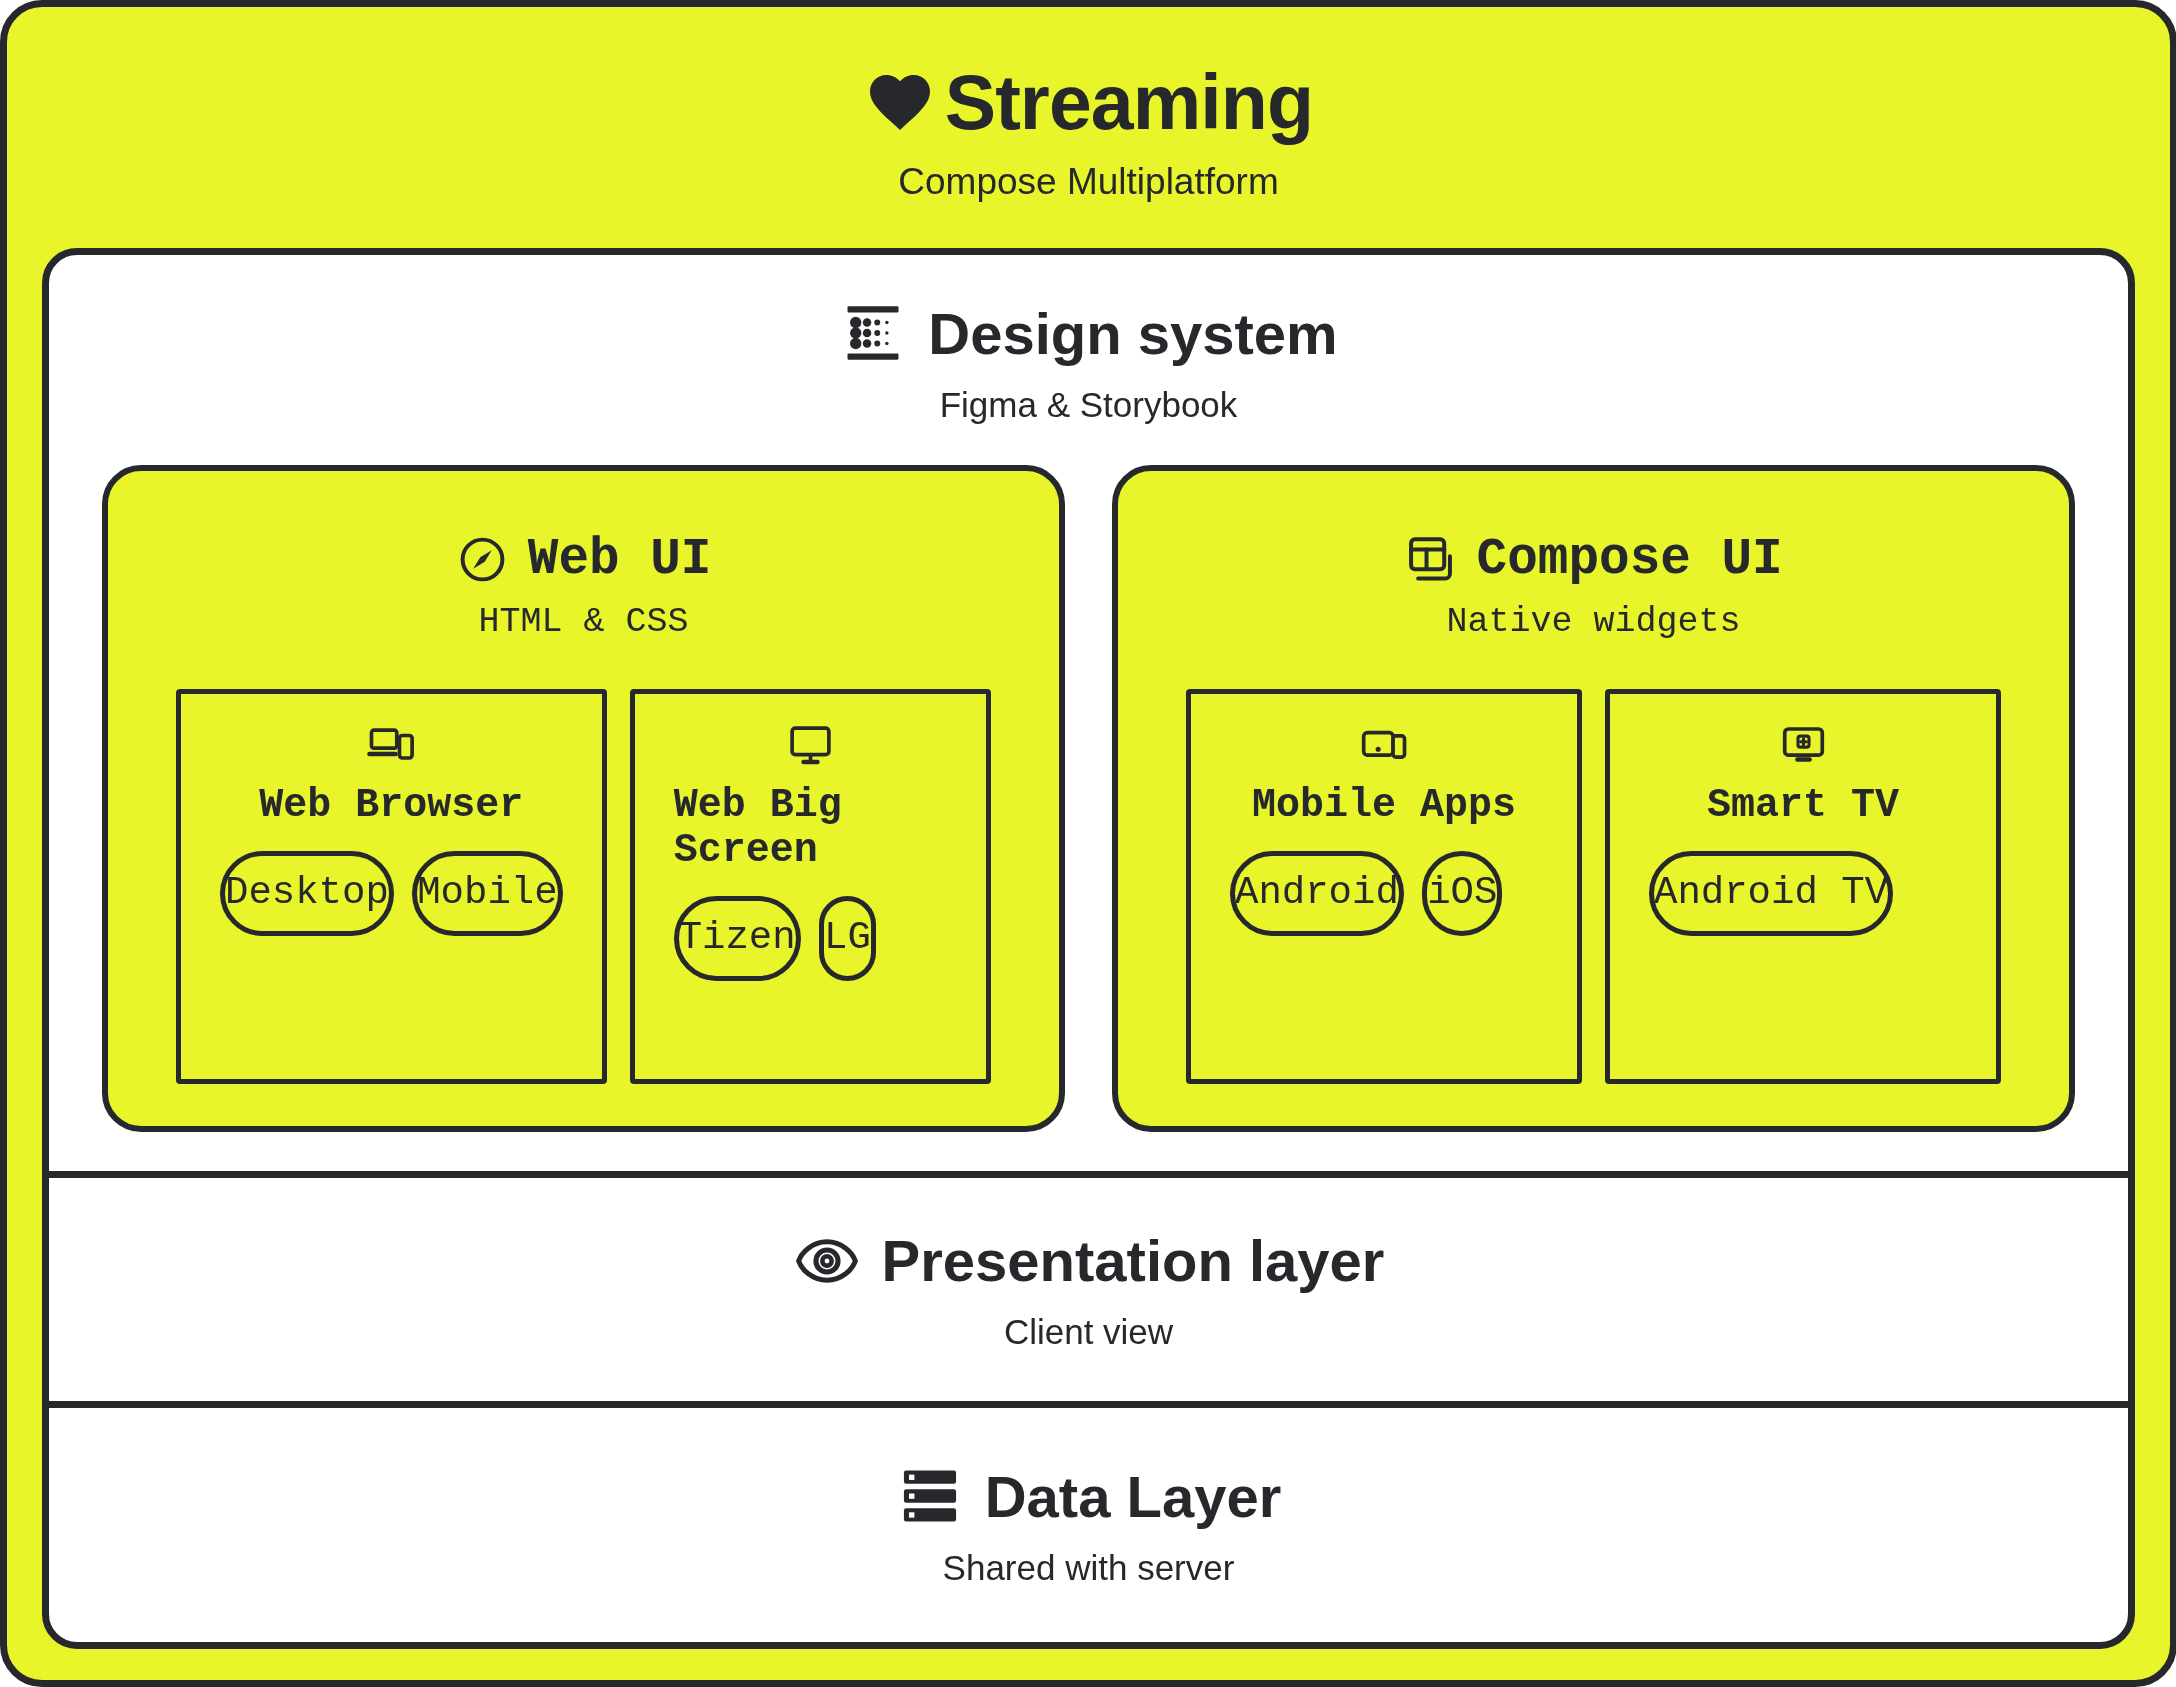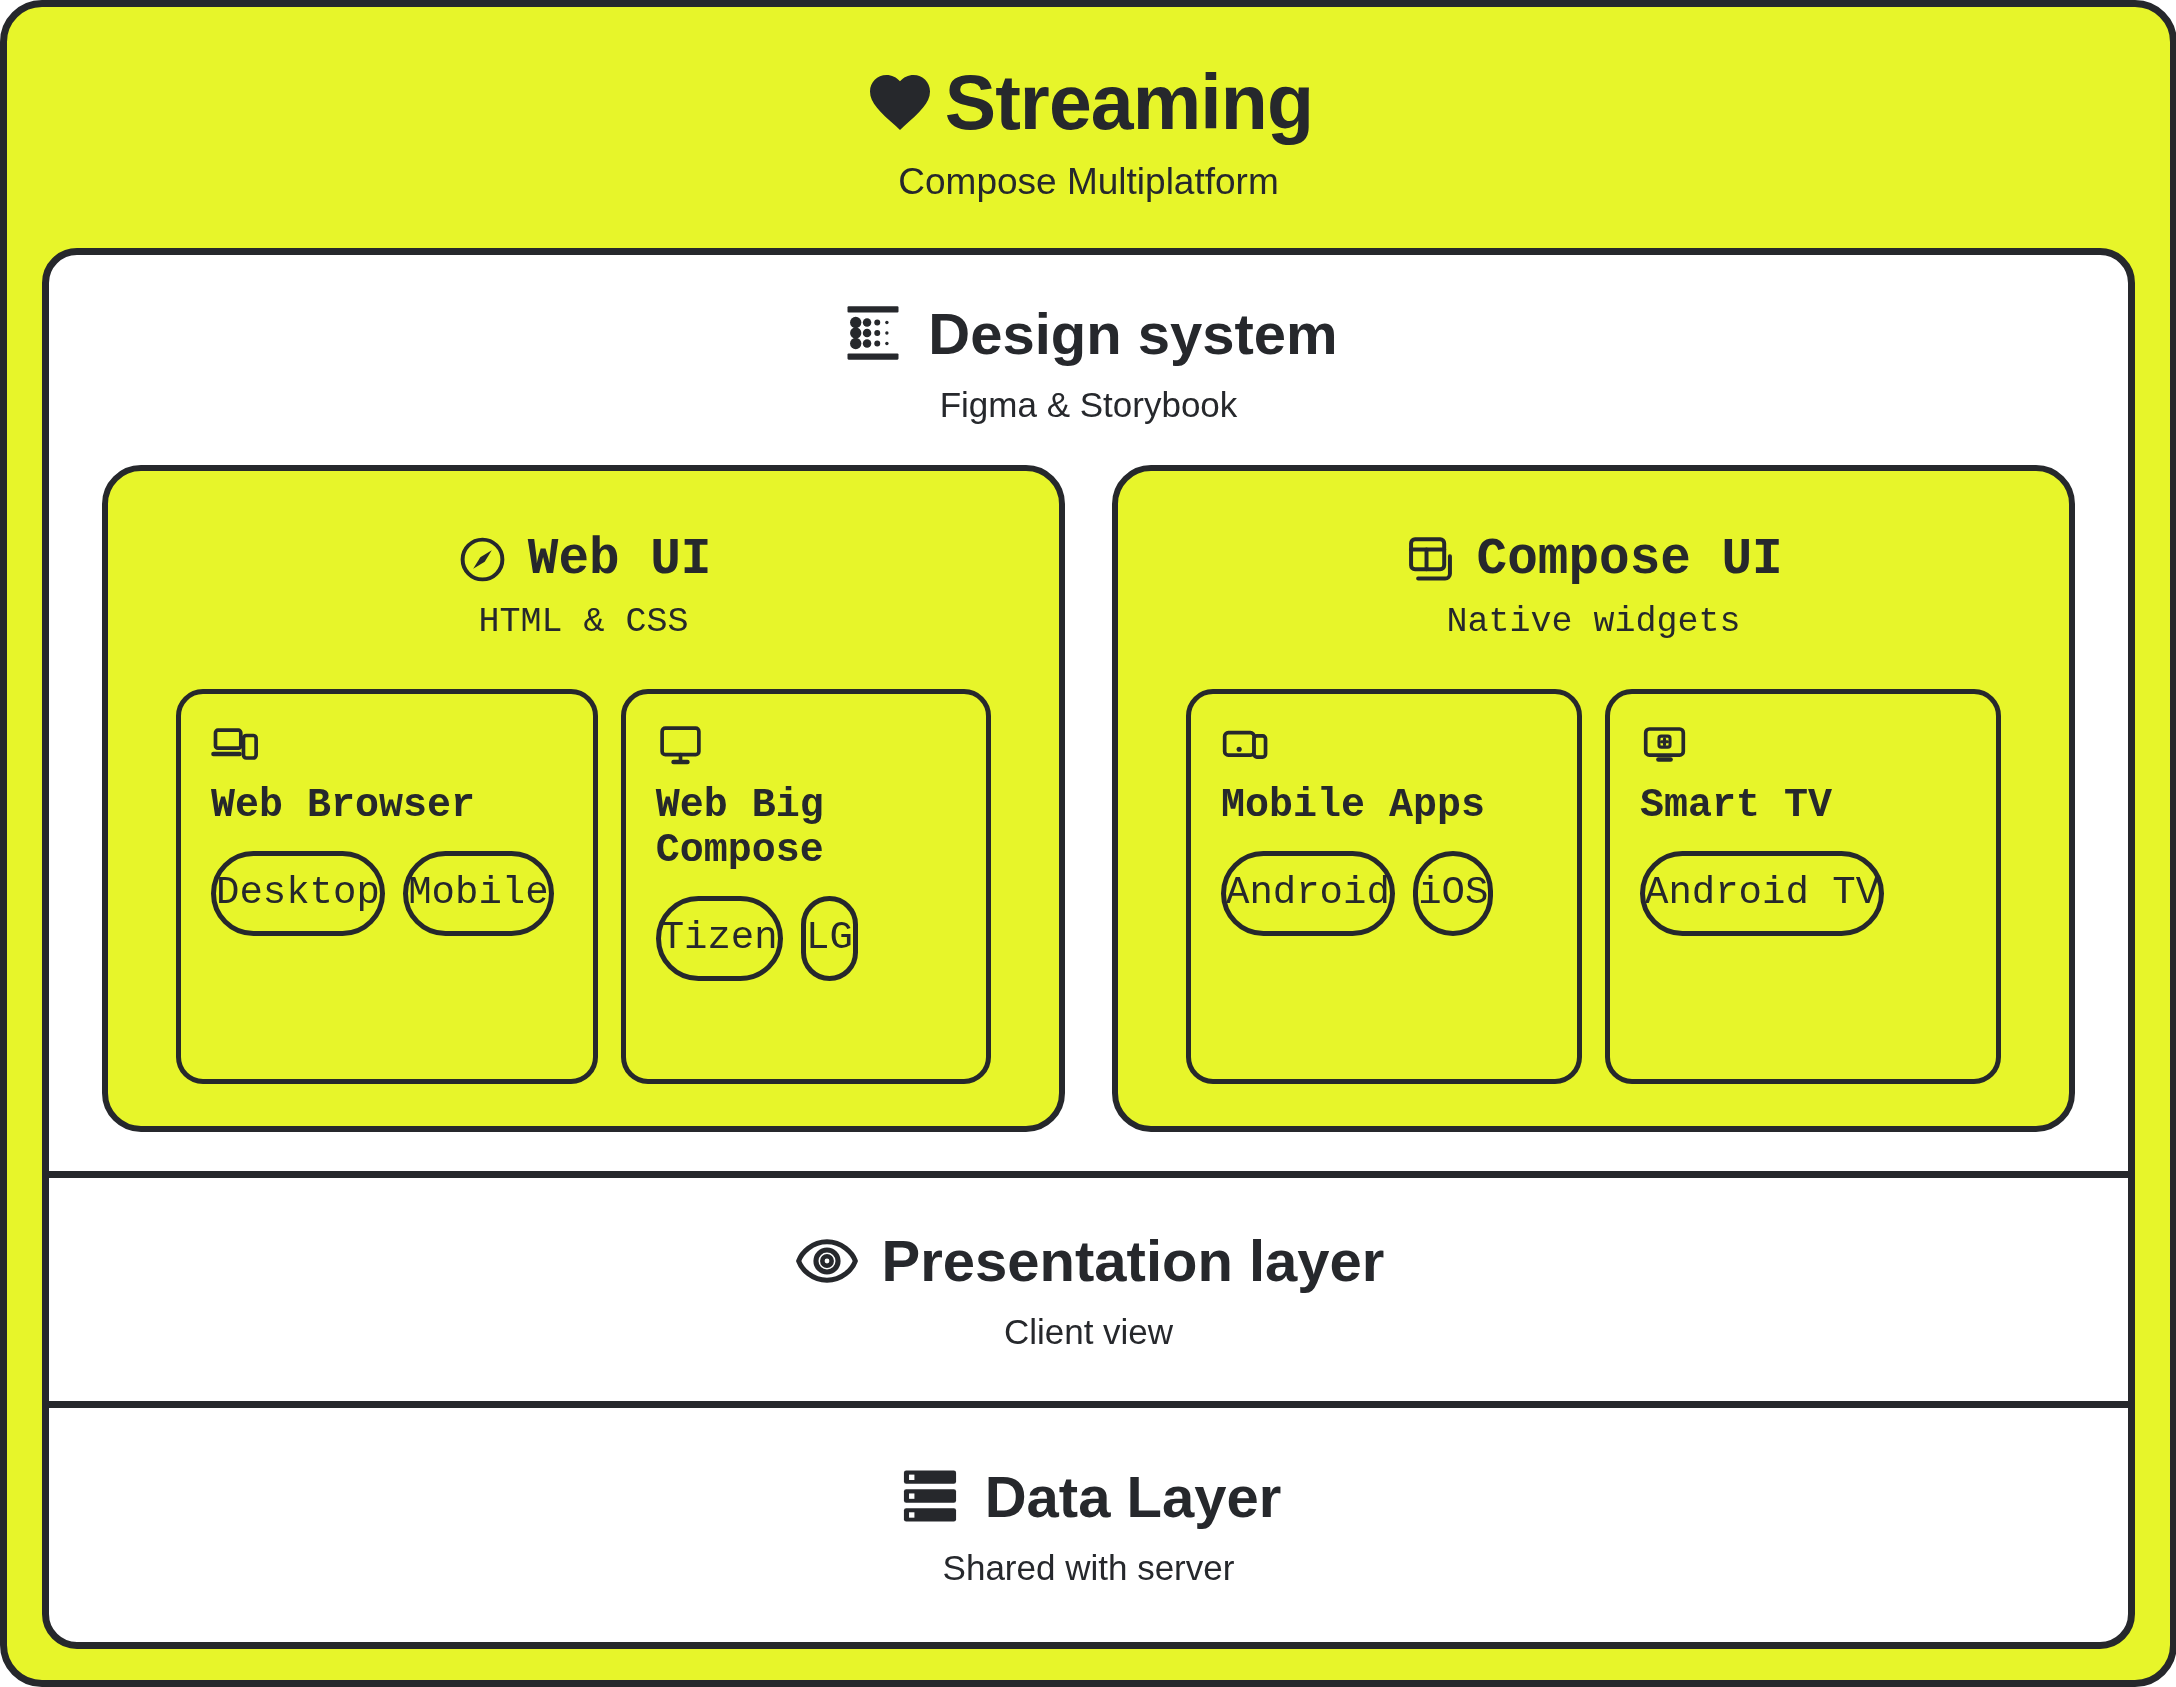--- a/index.html
+++ b/index.html
@@ -51,23 +51,23 @@
     flex:1;background:var(--accent);
     border:6.1px solid var(--ink);border-radius:39px;
     display:flex;flex-direction:column;align-items:center;
     padding-top:60px;
   }
   .group-head{display:flex;align-items:center;gap:19.3px;font-size:51px;font-weight:700;}
   .group-head svg{width:53px;height:53px;display:block;}
   .group-sub{font-size:35px;margin-top:14px;}
   .cards{display:flex;gap:23px;margin-top:47px;padding:0 68px;width:100%;height:395px;}
   .card{
-    flex:1;border:5.3px solid var(--ink);border-radius:27px;
-    display:flex;flex-direction:column;align-items:flex-start;
-    padding:26px 39px 0 30px;
+    flex:1;border:5.3px solid var(--ink);border-radius:4px;
+    display:flex;flex-direction:column;align-items:center;
+    padding:26px 39px 0 39px;
   }
   .card svg{width:49px;height:49px;display:block;}
   .card-title{font-size:40px;font-weight:700;margin-top:14px;}
   .pills{width:100%;display:flex;gap:18.4px;margin-top:23px;}
   .pill{
     height:85px;border:5.3px solid var(--ink);border-radius:877px;
     display:flex;align-items:center;justify-content:center;
     font-size:39px;
   }
   svg{stroke-linecap:round;stroke-linejoin:round;}
@@ -136,21 +136,21 @@
                 <div class="pill">Mobile</div>
               </div>
             </div>
 
             <div class="card">
               <svg viewBox="0 0 24 24" aria-hidden="true" fill="none" stroke="currentColor" stroke-width="1.8">
                 <rect x="3" y="4" width="18" height="13" rx="1.6"></rect>
                 <path d="M12 17 V19.4"></path>
                 <path d="M8.6 20.6 H15.4" stroke-width="2.2"></path>
               </svg>
-              <div class="card-title">Web Big Compose</div>
+              <div class="card-title">Web Big Screen</div>
               <div class="pills">
                 <div class="pill">Tizen</div>
                 <div class="pill">LG</div>
               </div>
             </div>
 
           </div>
         </div>
 
         <div class="group">

